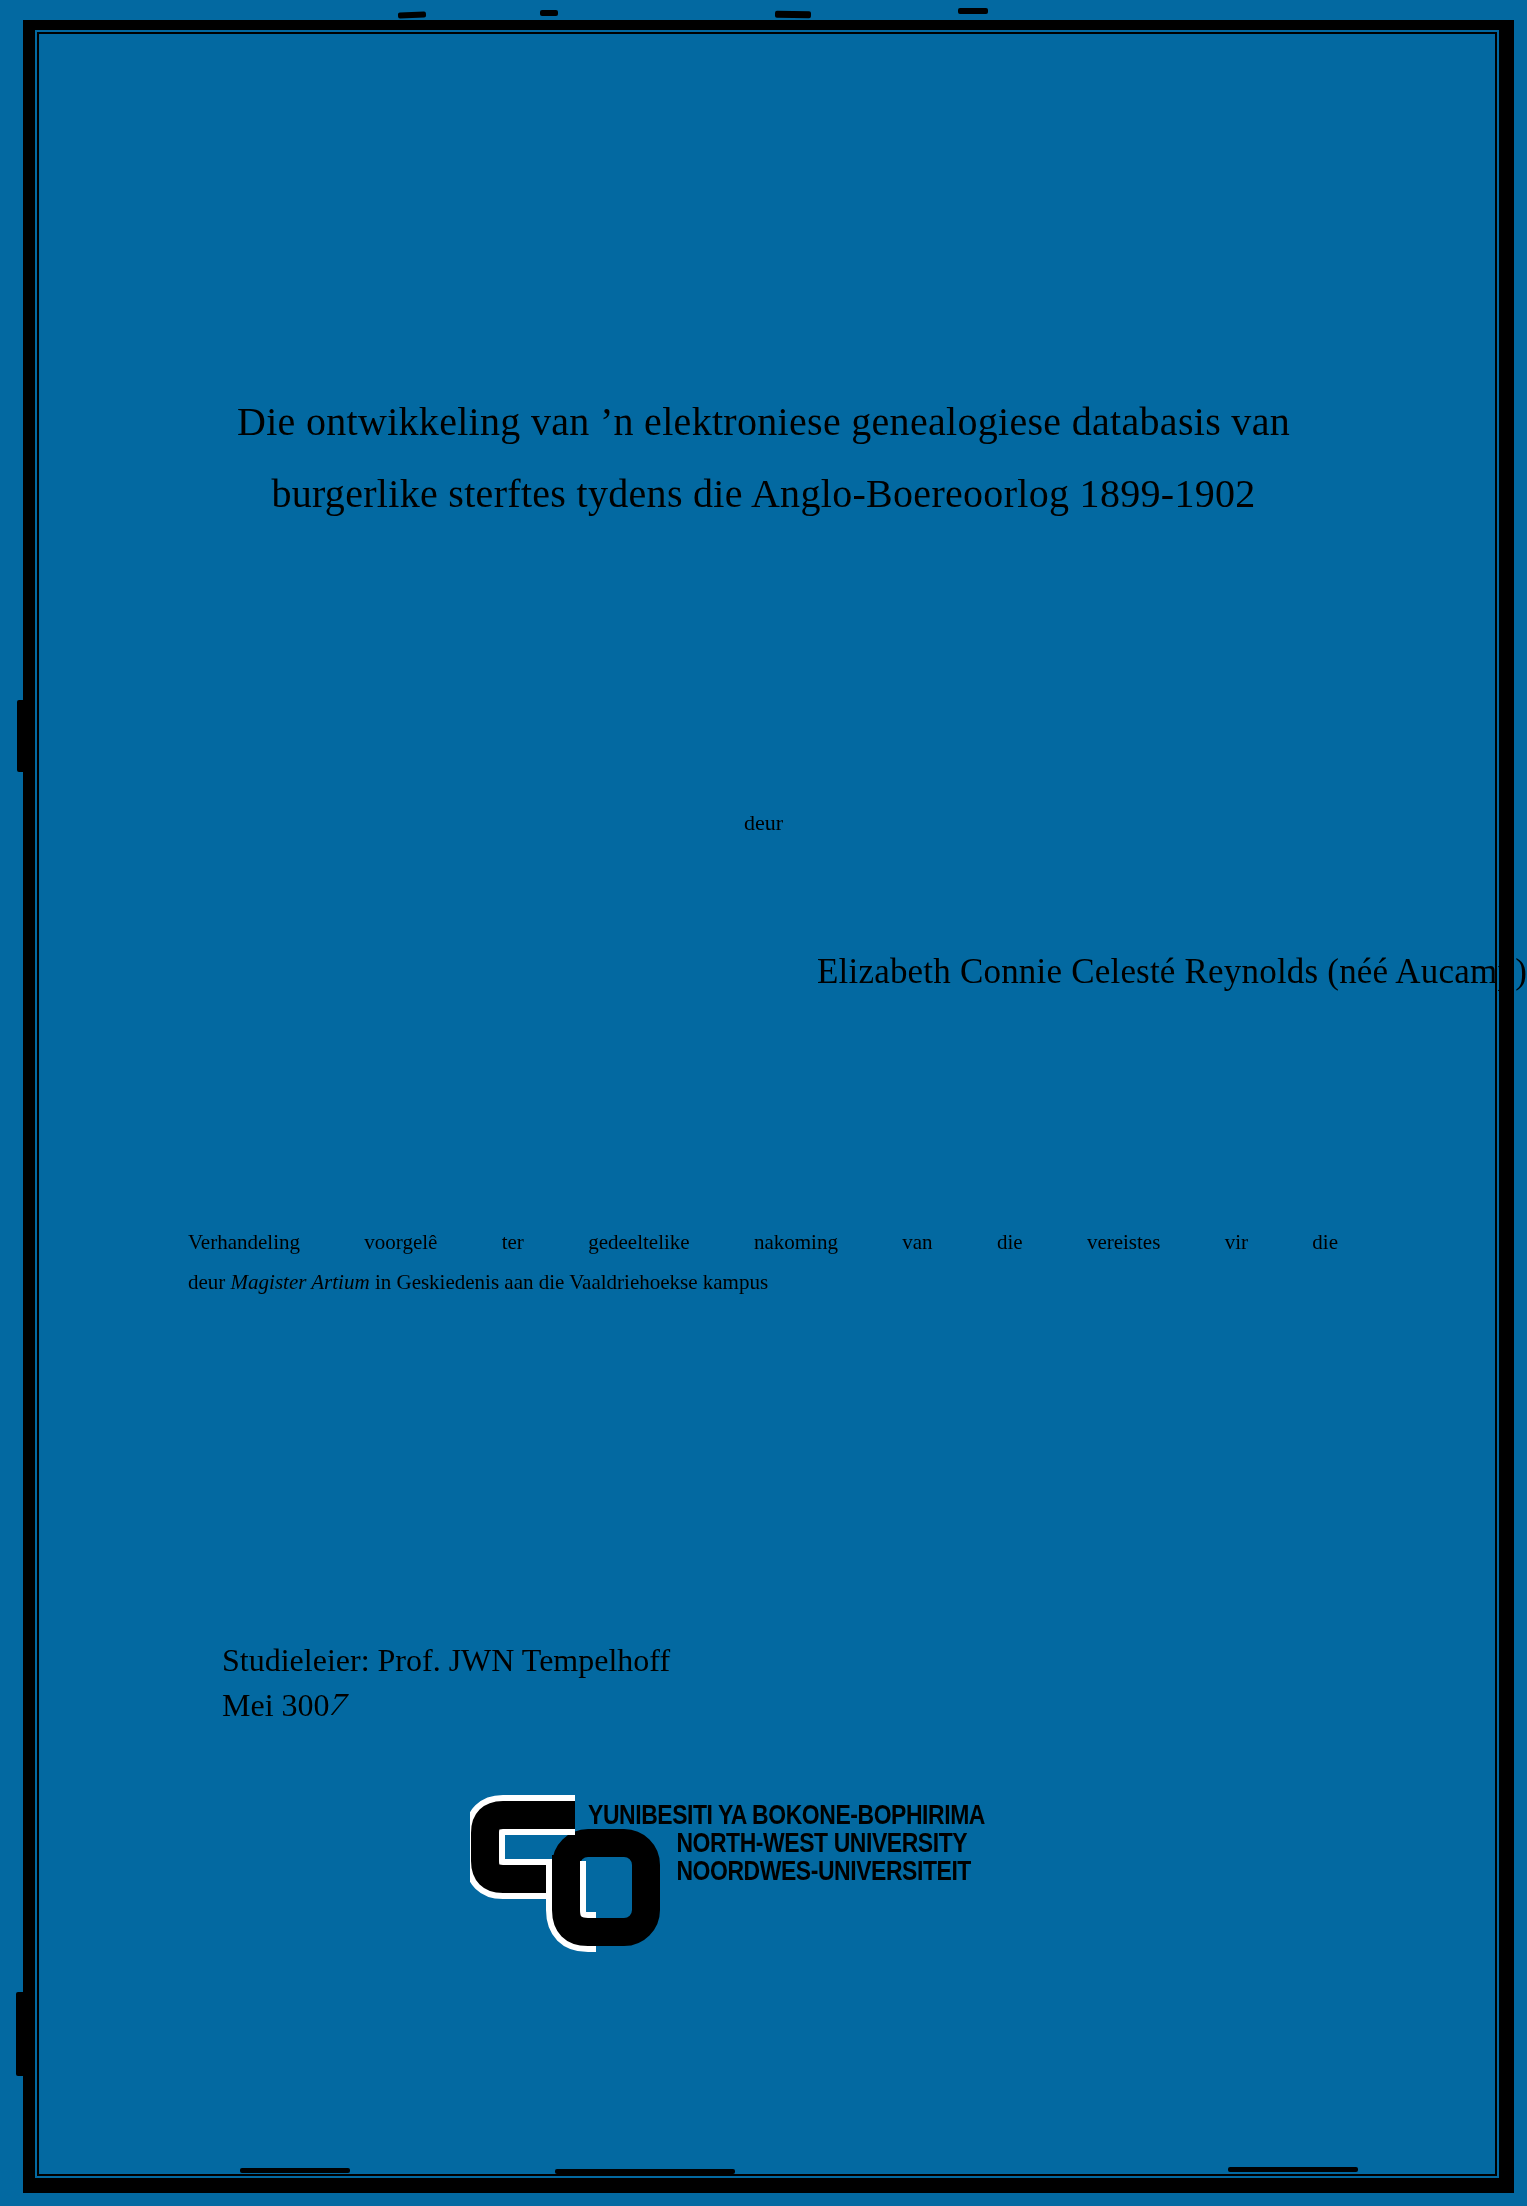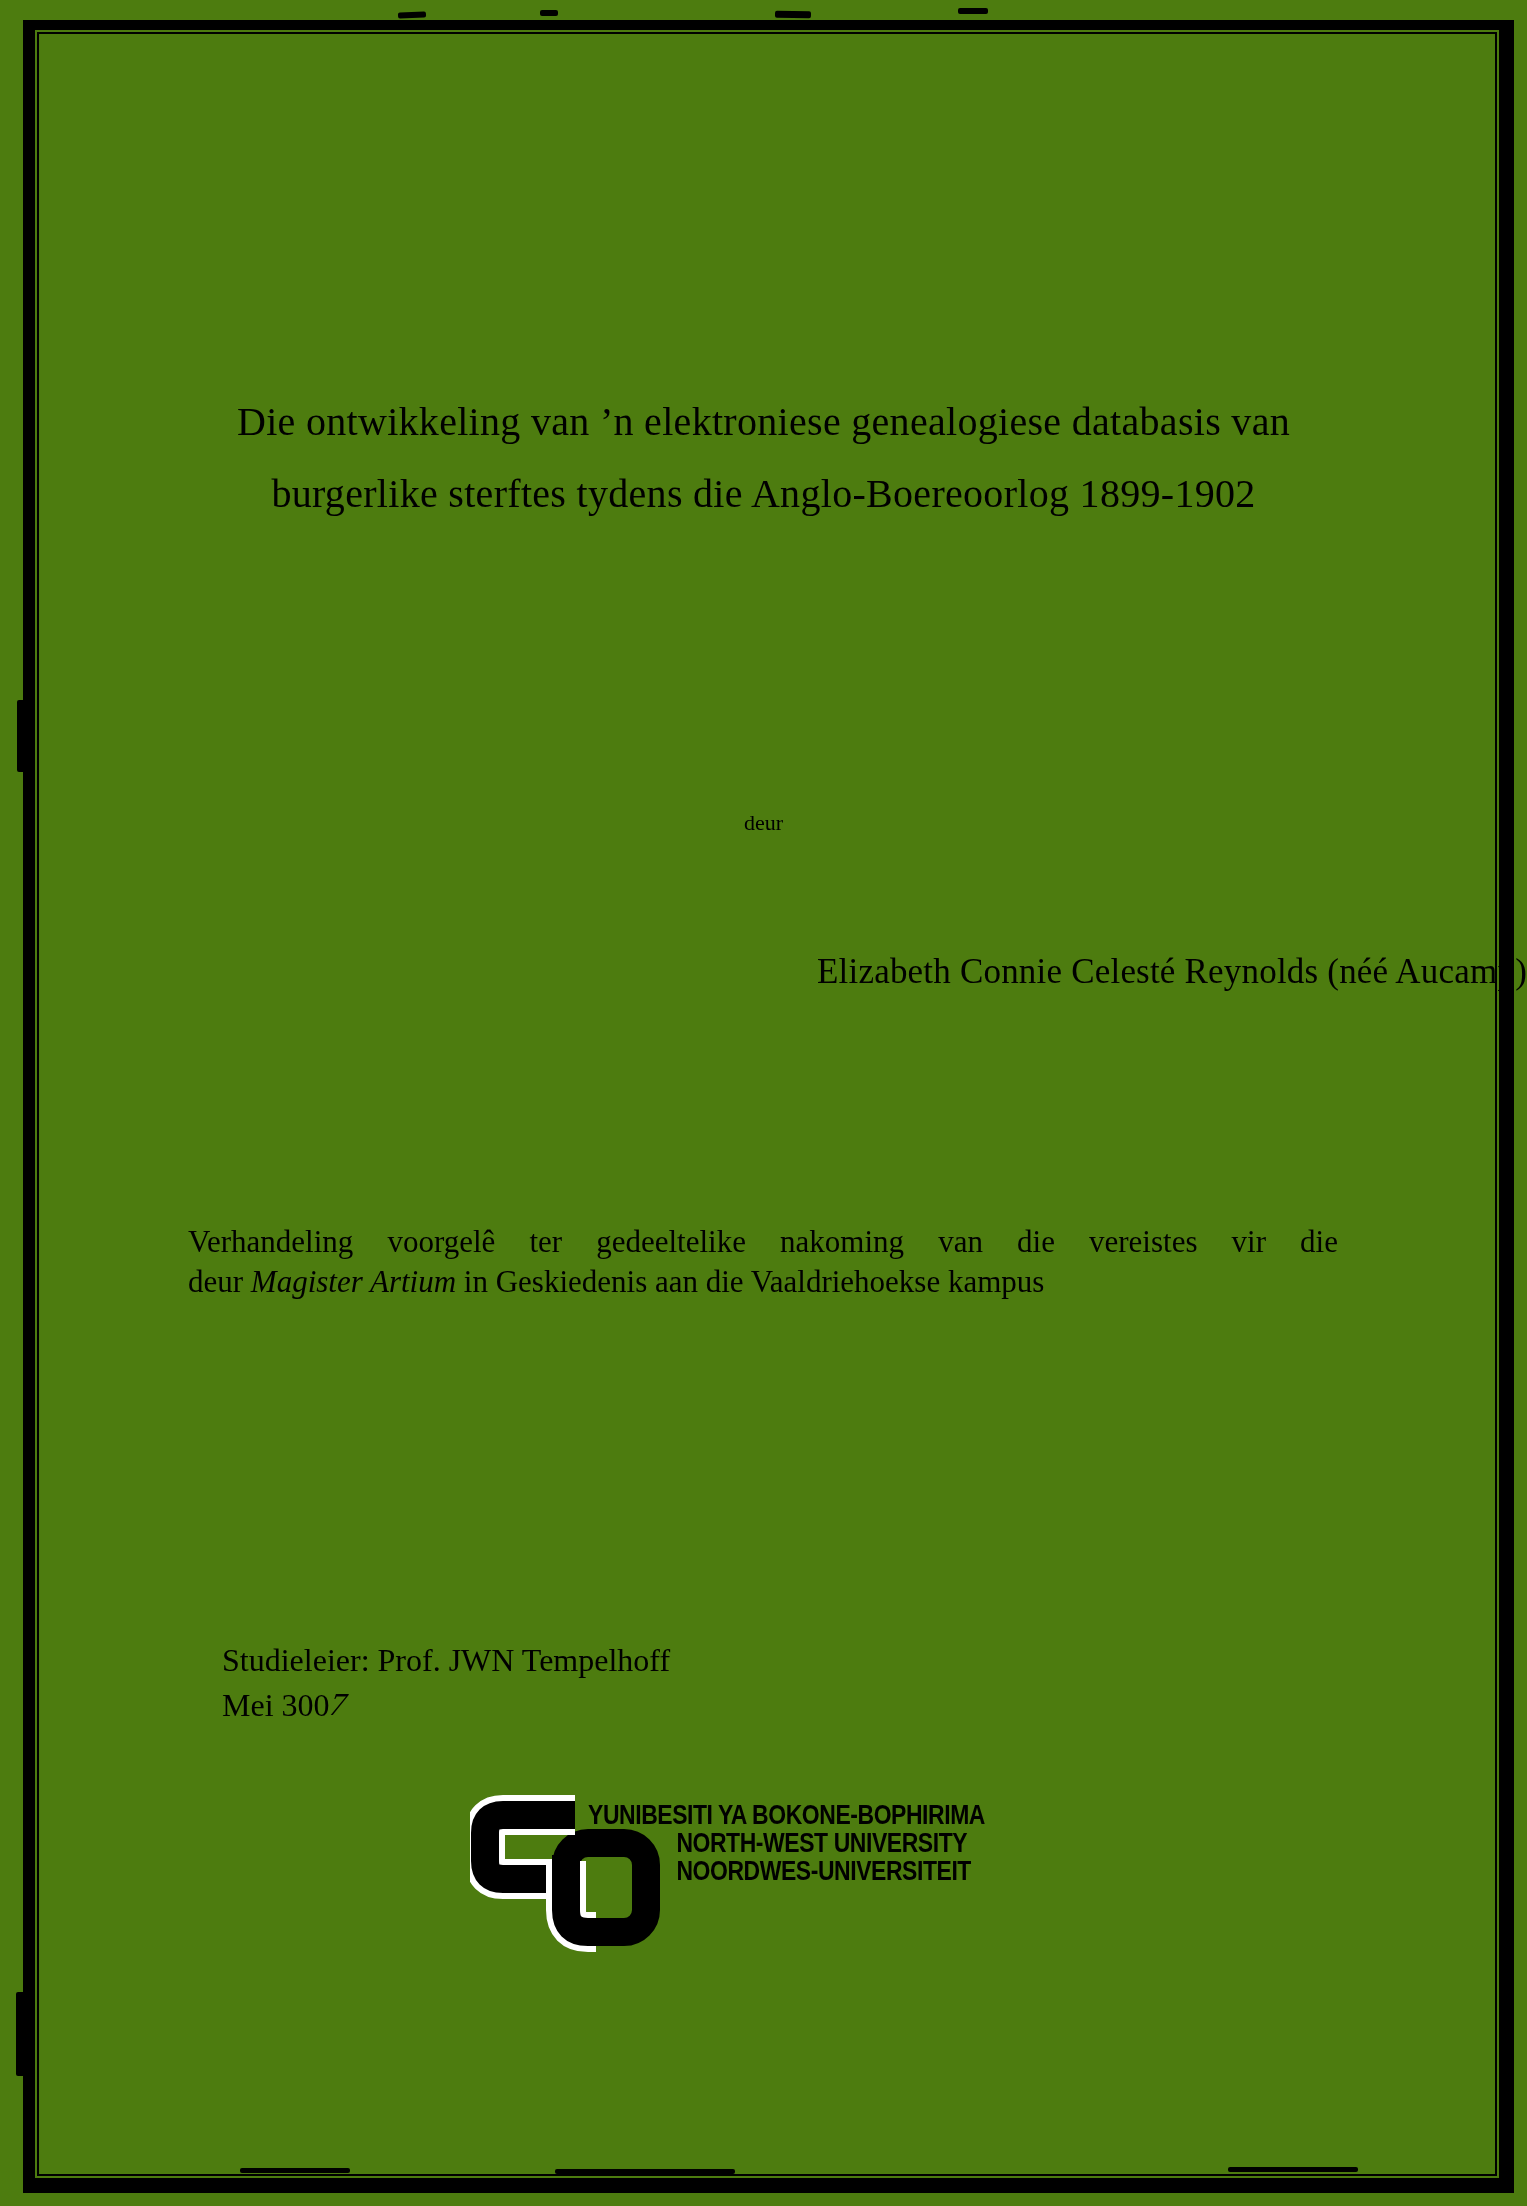--- a/index.html
+++ b/index.html
@@ -1,19 +1,19 @@
 <!DOCTYPE html>
 <html><head>
 <meta charset="utf-8">
 <style>
   html,body { margin:0; padding:0; background:#ffffff; }
   .page {
     position:relative;
     width:1527px; height:2206px;
-    background:#4d7c0f;
+    background:#0369a1;
     color:#000;
     font-family:"Liberation Serif", serif;
     overflow:hidden;
   }
 
   
   .frame-outer {
     position:absolute; top:20px; left:23px; right:13px; bottom:13px;
     border-style:solid; border-color:#000;
     border-width:10px 15px 15px 12px;
@@ -32,21 +32,21 @@
   .byline {
     position:absolute; top:810px; left:0; right:0;
     text-align:center; font-size:22px;
   }
   .author-line {
     position:absolute; top:952px; left:0; right:0;
     text-align:right; font-size:35px; letter-spacing:0.2px;
   }
   .statement {
     position:absolute; top:1222px; left:188px; width:1150px;
-    font-size:31px; line-height:40px;
+    font-size:21px; line-height:40px;
   }
   .statement .justified {
     text-align:justify;
     text-align-last:justify;
   }
   .supervisor-block {
     position:absolute; top:1638px; left:188px;
     font-size:32px; line-height:45px;margin-left:34px;
   }
   .digit-seven {

